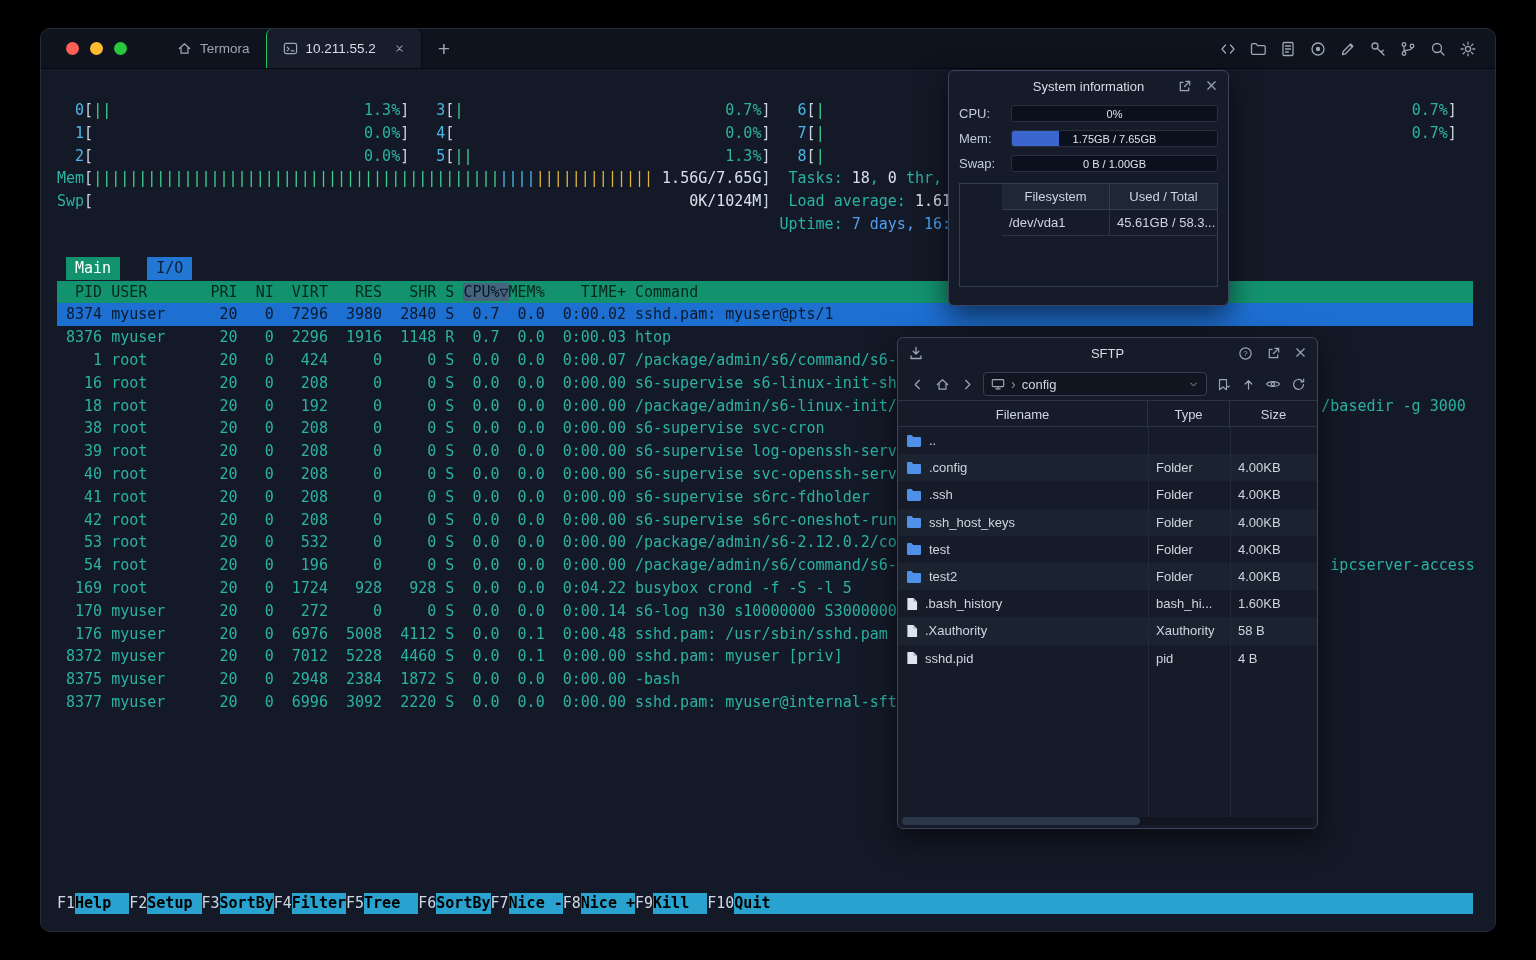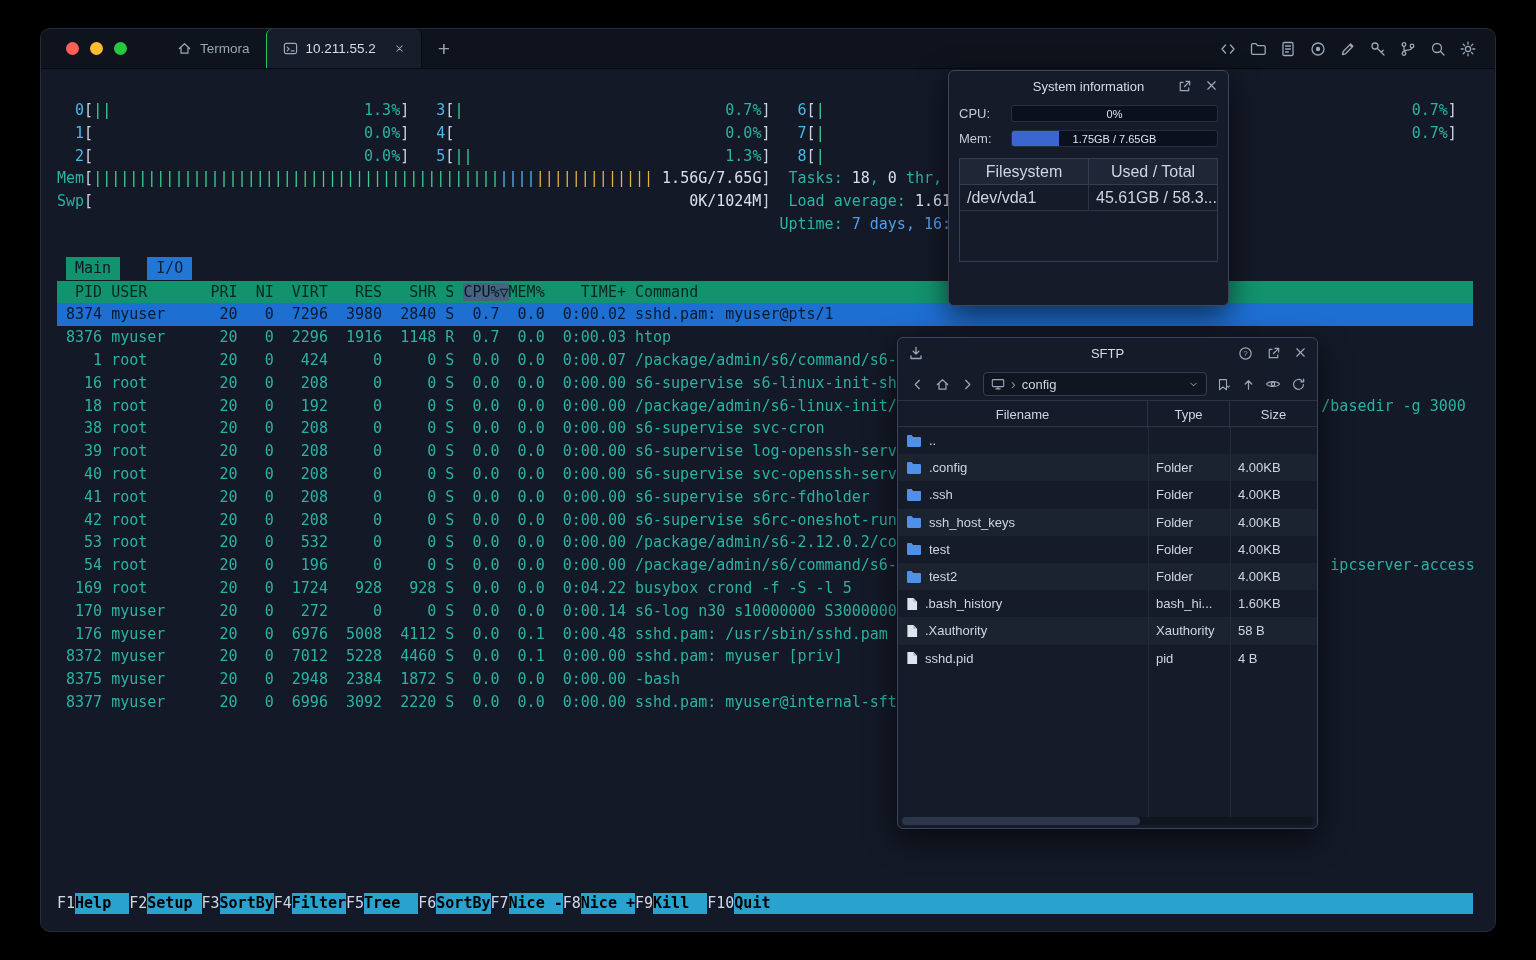--- a/index.html
+++ b/index.html
@@ -34,21 +34,21 @@
   .tline { white-space:pre; height:22.8px; line-height:22.8px;
            font-family:"DejaVu Sans Mono", monospace; font-size:15px; }
   #meters { position:absolute; left:16px; top:30px; }
   .c-num { color:#49b8e8; } .c-brk { color:#c9d4e2; } .c-bar { color:#3ecf8e; }
   .c-pct { color:#2bb2a2; } .c-val { color:#d7e0ec; } .c-yel { color:#e0b43e; }
   .c-hi  { color:#d7e0ec; } .c-up  { color:#4f9ef0; }
 
   .htabs { position:absolute; left:16px; top:188px; height:22.8px; line-height:22.8px;
            font-family:"DejaVu Sans Mono", monospace; font-size:15px; }
   .htab { display:inline-block; padding:0 9px; }
-  .htab.main { background:#13926e; color:#0f172a; margin-left:9px; }
+  .htab.main { background:#13926e; color:#ffffff; margin-left:9px; }
   .htab.io   { background:#2277d4; color:#061f38; margin-left:18px; }
 
   #proc-header { position:absolute; left:16px; top:211.6px; width:1416px;
                  background:#13926e; color:#04281e; }
   #proc-header .sort { background:#46647e; color:#071828; }
   #proc-rows { position:absolute; left:16px; top:234.4px; }
   #proc-rows .prow { color:#2bb2a2; width:1416px; }
   #proc-rows .prow.sel { background:#1e6fd2; color:#0b1a2e; }
 
   #fnbar { position:absolute; left:16px; top:824px; width:1416px; height:21px;
@@ -68,21 +68,21 @@
   .p-lead { z-index:1; display:flex; }
 
   .sysinfo { left:948px; top:70px; width:281px; height:236px; }
   .si-row { display:flex; align-items:center; padding:4px 10px 4px 10px; gap:8px; }
   .si-label { width:44px; font-size:13px; color:#c3ccd9; }
   .si-bar { flex:1; height:17px; background:#0b101d; border:1px solid #272f42; border-radius:3px;
             position:relative; overflow:hidden; }
   .si-fill { height:100%; background:#3b66d0; }
   .si-bartext { position:absolute; inset:0; text-align:center; font-size:11px; line-height:16px;
                 color:#dde4ee; }
-  .fs-table { margin:7px 10px 0 10px; border:1px solid #333e55; height:104px; font-size:16px; }
+  .fs-table { margin:7px 10px 0 10px; border:1px solid #333e55; height:104px; font-size:13px;padding-left:42px; }
   .fs-head { display:flex; height:26px; line-height:25px; background:#1f2636;
              border-bottom:1px solid #333e55; }
   .fs-head span { flex:1; text-align:center; }
   .fs-head span:first-child { border-right:1px solid #333e55; }
   .fs-row { display:flex; height:26px; line-height:25px; border-bottom:1px solid #2a3347; }
   .fs-row span { flex:1; padding:0 7px; overflow:hidden; white-space:nowrap; }
   .fs-row span:first-child { border-right:1px solid #2a3347; }
 
   .sftp { left:897px; top:337px; width:421px; height:492px; }
   .sftp-nav { display:flex; align-items:center; gap:7px; padding:0 10px; height:32px; }
@@ -289,20 +289,27 @@
         <span class="si-bartext">0%</span>
       </span>
     </div>
     <div class="si-row">
       <span class="si-label">Mem:</span>
       <span class="si-bar">
         <span class="si-fill" style="display: block; width: 23%;"></span>
         <span class="si-bartext">1.75GB / 7.65GB</span>
       </span>
     </div>
+    <div class="si-row">
+      <span class="si-label">Swap:</span>
+      <span class="si-bar">
+        <span class="si-fill" style="display: block; width: 0%;"></span>
+        <span class="si-bartext">0 B / 1.00GB</span>
+      </span>
+    </div>
     <div class="fs-table">
       <div class="fs-head">
         <span>Filesystem</span>
         <span>Used / Total</span>
       </div>
       <div class="fs-row">
         <span>/dev/vda1</span>
         <span>45.61GB / 58.3...</span>
       </div>
     </div>

